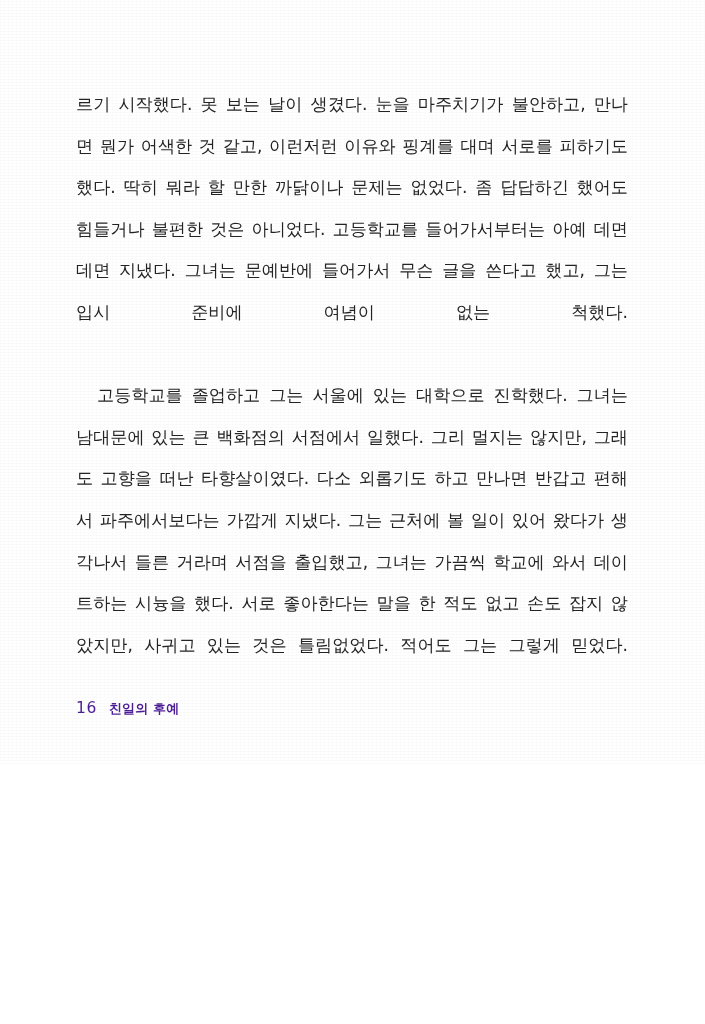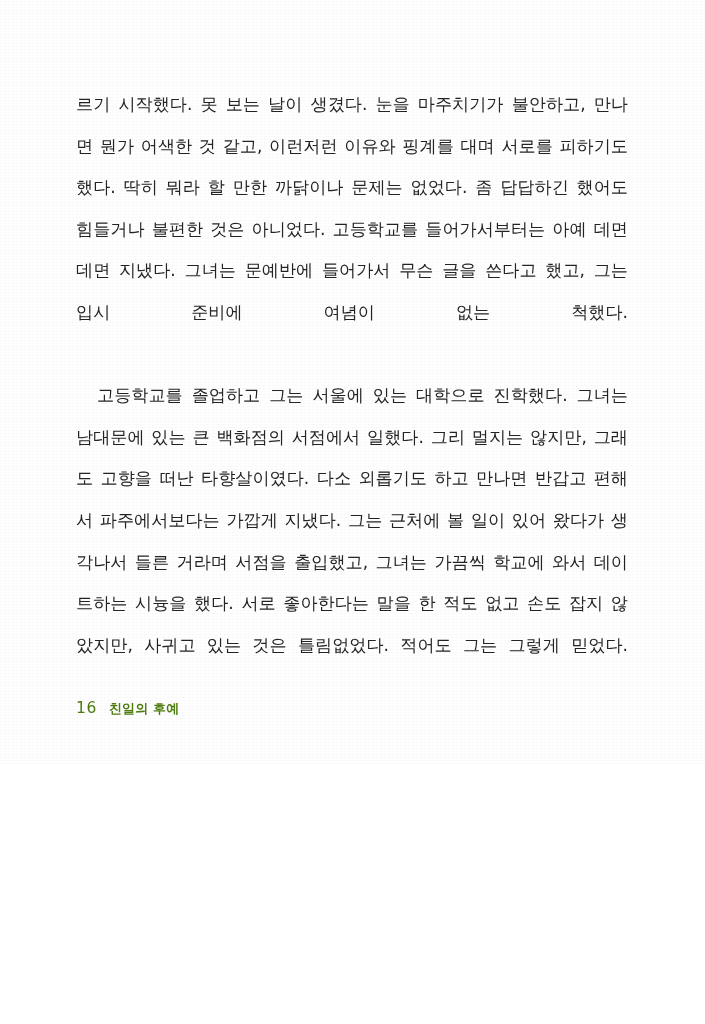--- a/index.html
+++ b/index.html
@@ -58,21 +58,21 @@
   }
 
   
   .footer {
     position: absolute;
     left: 76px;
     bottom: 46px;
     display: flex;
     align-items: baseline;
     gap: 12px;
-    color: #4d7c0f;
+    color: #4c1d95;
     text-align: right;
   }
 
   .folio {
     font-size: 15.5px;
     font-weight: 400;
     letter-spacing: 0.04em;
   }
 
   .running-title {

